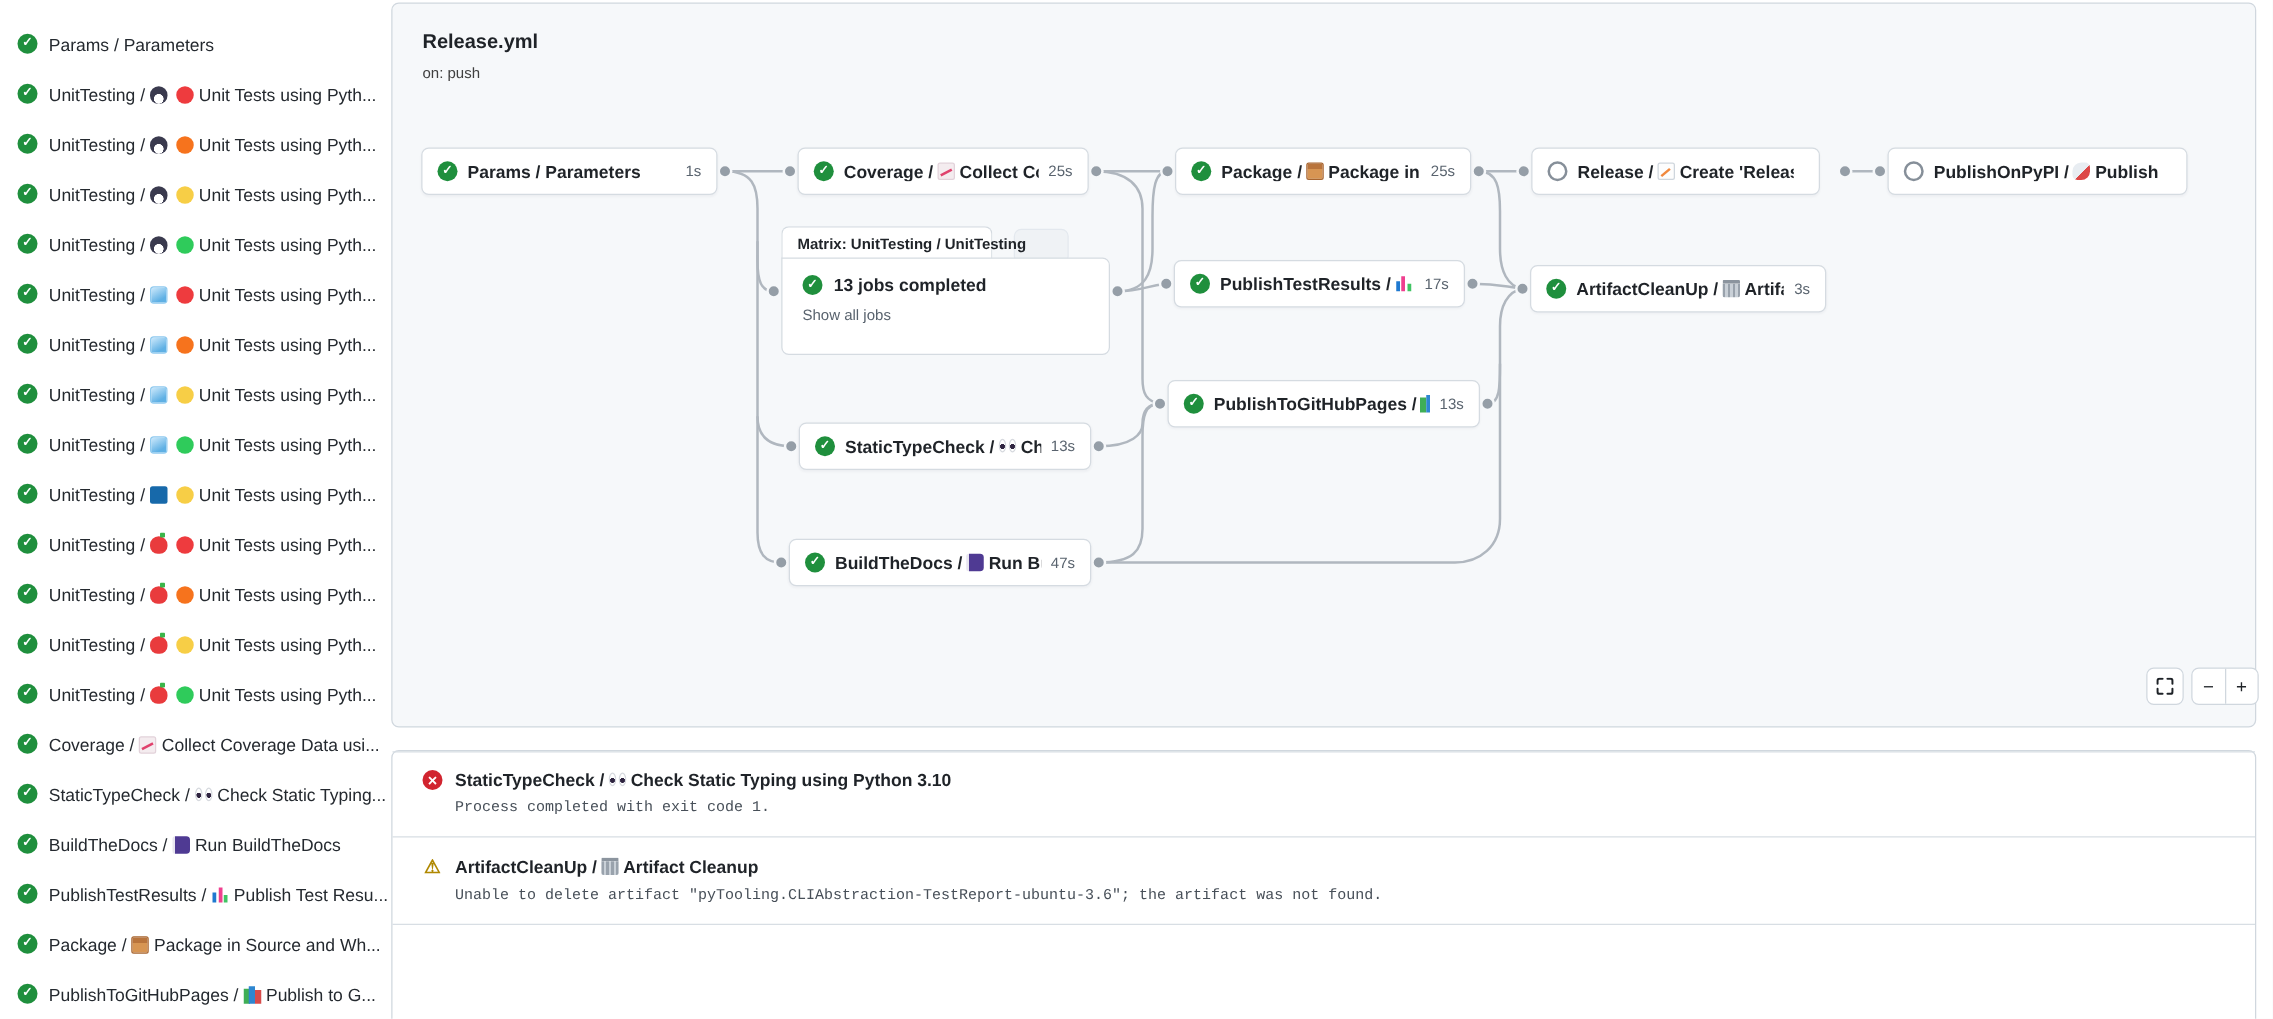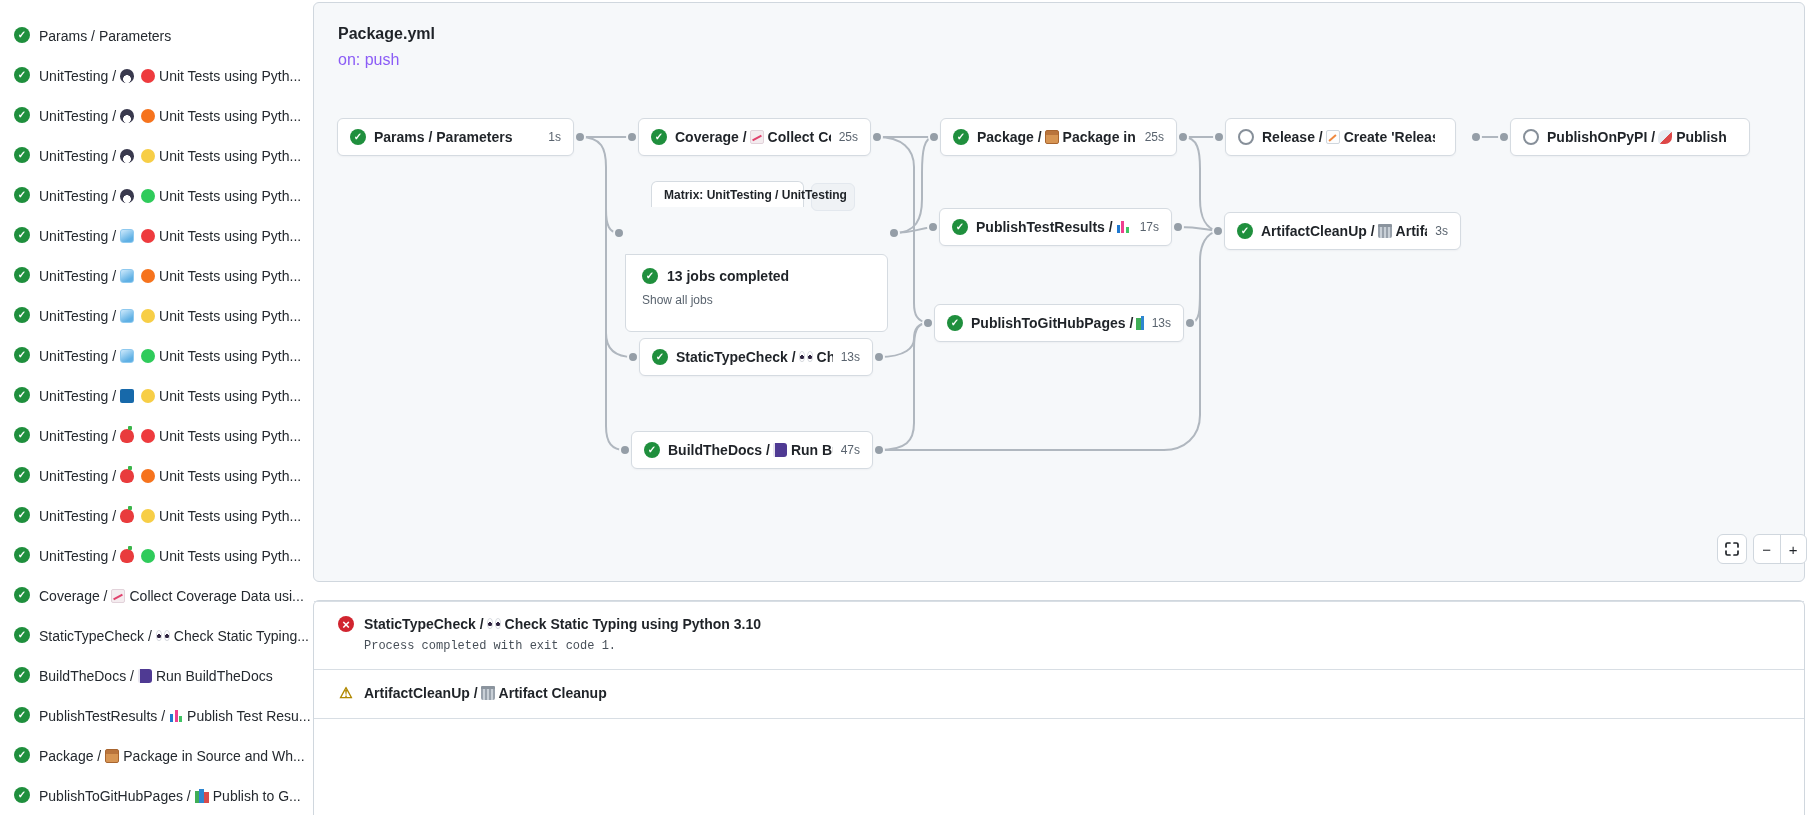--- a/index.html
+++ b/index.html
@@ -48,31 +48,31 @@
     linear-gradient(#d84b4b,#d84b4b) right 0 bottom 0/5px 11px no-repeat,
     linear-gradient(#2e86d0,#2e86d0) center bottom 0/5px 14px no-repeat,
     linear-gradient(#3fae56,#3fae56) left 0 bottom 0/5px 12px no-repeat;}
   .fi[data-icon="memo"]{background:#fdfdfd;border:1px solid #cfd6dd;border-radius:2px;}
   .fi[data-icon="memo"]::after{content:"";position:absolute;left:1px;top:6px;width:9px;height:2px;background:#f0883e;transform:rotate(-40deg);}
   .fi[data-icon="rocket"]{background:linear-gradient(135deg,#e8edf2 0 55%,#dd4747 56%);border-radius:50% 4px 50% 4px;}
   .fi[data-icon="trash"]{background:linear-gradient(90deg,#99a2ac 0 2px,#c9d0d7 2px 4px,#99a2ac 4px 6px,#c9d0d7 6px 8px,#99a2ac 8px 10px,#c9d0d7 10px 12px,#99a2ac 12px);border-top:3px solid #8b949e;border-radius:1px 1px 2px 2px;}
   
   .gpanel{position:absolute;left:313px;top:2px;width:1492px;height:580px;background:#f6f8fa;border:1px solid #d0d7de;border-radius:6px;box-sizing:border-box;}
   .gtitle{position:absolute;left:24px;top:22px;font-size:16px;font-weight:700;color:#1f2328;}
-  .gtrigger{position:absolute;left:24px;top:48px;font-size:16px;color:#8b5cf6;text-align:center;}
+  .gtrigger{position:absolute;left:24px;top:48px;font-size:12px;color:#404040;text-align:center;}
   .edges{position:absolute;left:0;top:0;}
   .gnode{position:absolute;height:38px;background:#fff;border:1px solid #d5dbe1;border-radius:6px;box-shadow:0 1px 2px rgba(31,35,40,.04);
     display:flex;align-items:center;gap:8px;padding:0 12px;box-sizing:border-box;cursor:pointer;}
   .ntxt{font-size:14px;font-weight:600;color:#1f2328;white-space:nowrap;overflow:hidden;flex:1;display:flex;align-items:center;}
   .dur{font-size:12px;color:#59636e;flex:none;}
   
   .mghost{position:absolute;left:497px;top:180px;width:42px;height:26px;background:#eff2f5;border:1px solid #e3e8ee;border-radius:6px;}
-  .mtab{position:absolute;left:311px;top:178px;width:153px;height:26px;background:#fff;border:1px solid #d5dbe1;border-bottom:none;border-radius:6px 6px 0 0;
-    display:flex;align-items:center;padding:0 12px;box-sizing:border-box;font-size:12px;font-weight:600;color:#1f2328;white-space:nowrap;margin-left:26px;}
-  .mbody{position:absolute;left:311px;top:203px;width:263px;height:78px;background:#fff;border:1px solid #d5dbe1;border-radius:0 6px 6px 6px;box-sizing:border-box;padding:13px 16px;margin-top:48px;}
+  .mtab{position:absolute;left:311px;top:178px;width:169px;height:26px;background:#fff;border:1px solid #d5dbe1;border-bottom:none;border-radius:6px 6px 0 0;
+    display:flex;align-items:center;padding:0 12px;box-sizing:border-box;font-size:12px;font-weight:600;color:#1f2328;white-space:nowrap;}
+  .mbody{position:absolute;left:311px;top:203px;width:263px;height:78px;background:#fff;border:1px solid #d5dbe1;border-radius:0 6px 6px 6px;box-sizing:border-box;padding:13px 16px;}
   .msum{display:flex;align-items:center;gap:9px;font-size:14px;font-weight:600;color:#1f2328;}
   .mlink{margin:9px 0 0 0;font-size:12px;color:#59636e;cursor:pointer;}
   
   .fsbtn{position:absolute;right:57px;bottom:17px;width:30px;height:30px;background:#fff;border:1px solid #d0d7de;border-radius:6px;box-sizing:border-box;
     display:flex;align-items:center;justify-content:center;cursor:pointer;}
   .zoomgrp{position:absolute;right:-3px;bottom:17px;width:54px;height:30px;background:#fff;border:1px solid #d0d7de;border-radius:6px;box-sizing:border-box;display:flex;}
   .zoomgrp .zbtn{flex:1;display:flex;align-items:center;justify-content:center;font-size:15px;color:#1f2328;cursor:pointer;}
   .zoomgrp .zbtn:first-child{border-right:1px solid #d0d7de;}
   
   .apanel{position:absolute;left:313px;top:600px;width:1492px;height:260px;background:#fff;border:1px solid #d0d7de;border-radius:6px;box-sizing:border-box;}
@@ -165,21 +165,21 @@
     <span class="st success"></span>
     <span class="jtxt"><span class="t">Package /</span><span class="fi" data-icon="package"></span><span class="t">Package in Source and Wh...</span></span>
   </div>
   <div class="job">
     <span class="st success"></span>
     <span class="jtxt"><span class="t">PublishToGitHubPages /</span><span class="fi" data-icon="books"></span><span class="t">Publish to G...</span></span>
   </div>
 </div>
 
 <div class="gpanel">
-  <div class="gtitle">Package.yml</div>
+  <div class="gtitle">Release.yml</div>
   <div class="gtrigger">on: push</div>
 
   <svg class="edges" width="1490" height="578" viewBox="0 0 1490 578">
     <g fill="none" stroke="#b0b7bf" stroke-width="2">
       <path d="M266,134 H318"></path>
       <path d="M266,134 C288,134 292,146 292,164 L292,206 C292,222 295,230 305,230"></path>
       <path d="M292,190 L292,330 C292,346 301,354 319,354"></path>
       <path d="M292,330 L292,423 C292,440 298,447 311,447"></path>
       <path d="M563,134 H620"></path>
       <path d="M580,230 C600,230 601,226 619,224"></path>
@@ -342,15 +342,16 @@
   </div>
   <div class="arow">
     <div class="tline">
       <span class="warn-ic"></span>
       <span class="tt">
           <span>ArtifactCleanUp /</span>
           <span class="fi" data-icon="trash"></span>
           <span>Artifact Cleanup</span>
         </span>
     </div>
+    <div class="msg">Unable to delete artifact "pyTooling.CLIAbstraction-TestReport-ubuntu-3.6"; the artifact was not found.</div>
   </div>
   <div class="abot"></div>
 </div>
 
 </body></html>

